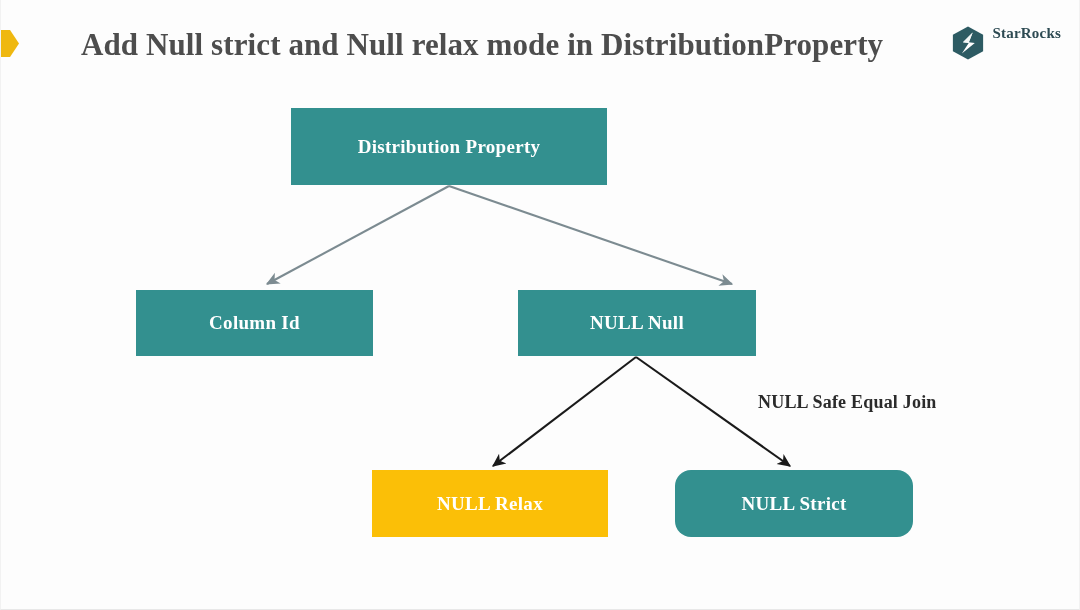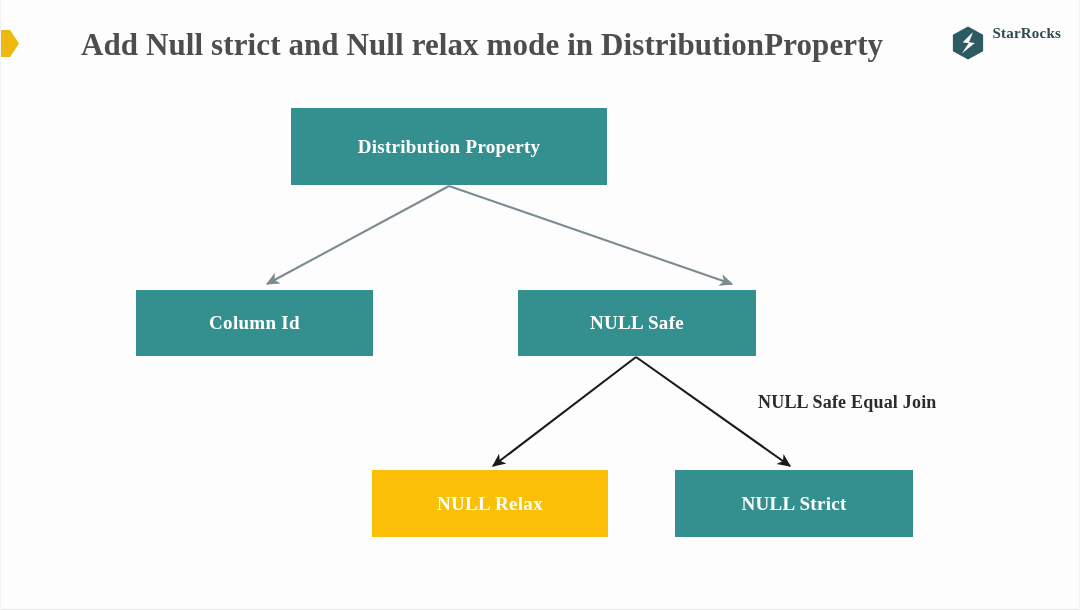--- a/index.html
+++ b/index.html
@@ -110,21 +110,21 @@
   #node-column-id {
     left: 135px; top: 290px; width: 237px; height: 66px;
   }
   #node-null-mode {
     left: 517px; top: 290px; width: 238px; height: 66px;
   }
   #node-null-relax {
     left: 371px; top: 470px; width: 236px; height: 67px;
   }
   #node-null-strict {
-    left: 674px; top: 470px; width: 238px; height: 67px;
+    left: 674px; top: 470px; width: 238px; height: 67px; border-radius: 16px;
   }
 
   .edge-label {
     position: absolute;
     font-size: 18px;
     font-weight: bold;
     color: #2b2b2b;
     white-space: nowrap;
     letter-spacing: 0.2px;
   }
@@ -173,21 +173,21 @@
 
     <div class="node node-teal" id="node-column-id">
       <span>Column Id</span>
     </div>
 
     <div class="node node-teal" id="node-distribution-property">
       <span>Distribution Property</span>
     </div>
 
     <div class="node node-teal" id="node-null-mode">
-      <span>NULL Safe</span>
+      <span>NULL Null</span>
     </div>
 
     <div class="node node-gold" id="node-null-relax">
       <span>NULL Relax</span>
     </div>
 
     <div class="node node-teal" id="node-null-strict">
       <span>NULL Strict</span>
     </div>
 

